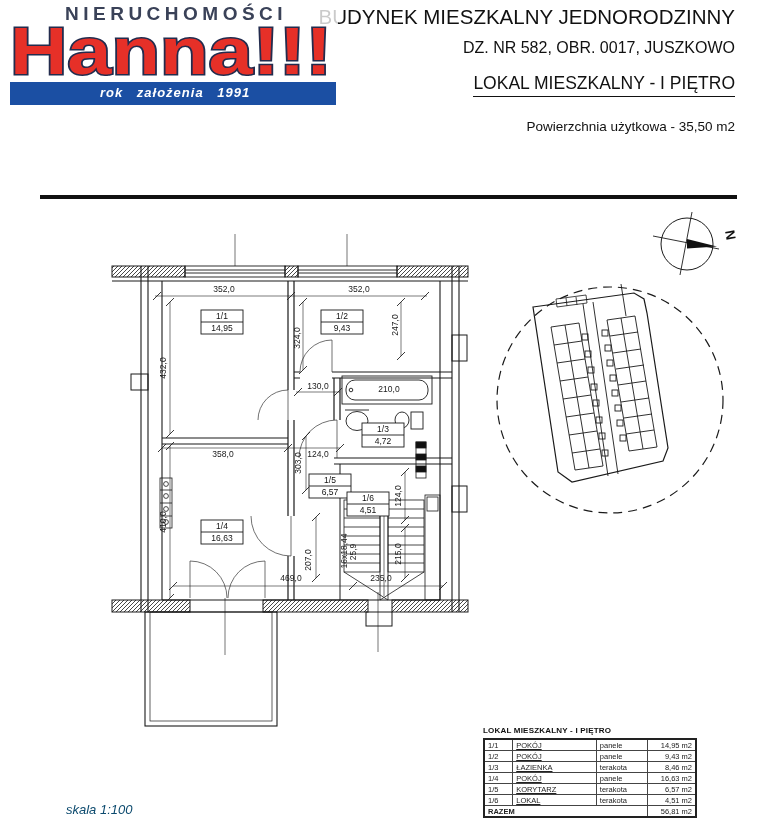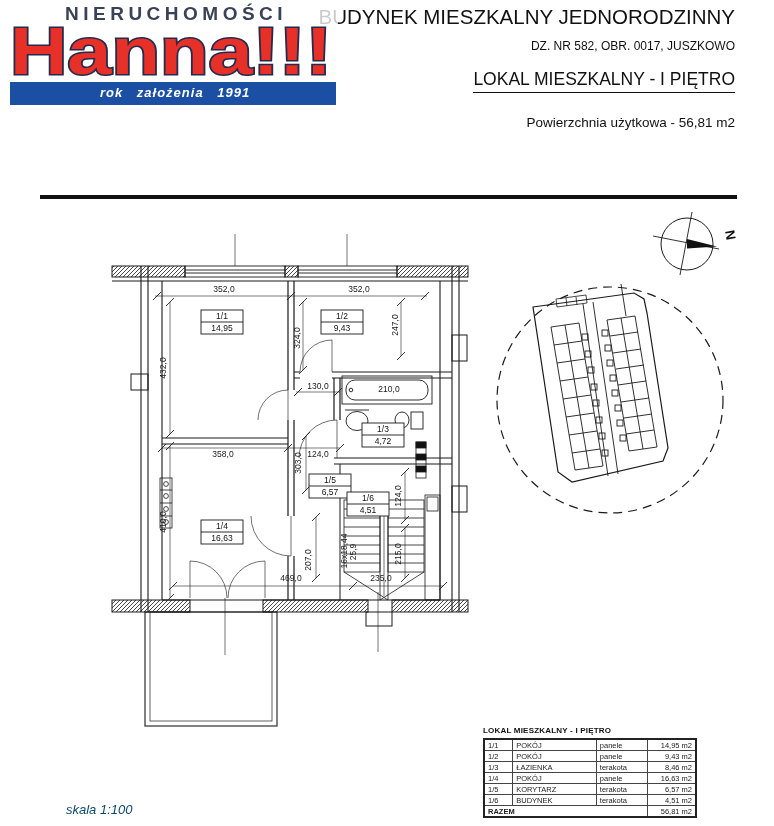--- a/index.html
+++ b/index.html
@@ -1,21 +1,21 @@
 <!DOCTYPE html>
 <html><head>
 <meta charset="utf-8">
 <style>
   html,body{margin:0;padding:0;background:#fff;}
   .page{position:relative;width:774px;height:826px;background:#ffffff;overflow:hidden;
         font-family:"Liberation Sans", sans-serif;color:#000;}
   
   .titleblock{position:absolute;top:4px;right:39px;text-align:right;z-index:1;}
   .t1,.t2{font-size:20.5px;line-height:26px;color:#111;white-space:nowrap;}
-  .t-parcel{font-size:12px;margin-top:9px;color:#111;}
+  .t-parcel{font-size:16px;margin-top:9px;color:#111;}
   .t-unit{display:inline-block;font-size:17.5px;margin-top:16px;padding-bottom:2px;
           border-bottom:1.6px solid #111;color:#111;}
   .t-area{font-size:13.5px;margin-top:22px;color:#111;}
   
   .logo{position:absolute;left:8px;top:0;width:330px;height:107px;
         background:rgba(255,255,255,0.78);z-index:2;}
   .logo-top{position:absolute;left:57px;top:3px;font-size:19px;font-weight:bold;
             letter-spacing:4.5px;color:#3a4258;}
   .logo-word{position:absolute;left:0;top:12px;width:330px;height:80px;}
   .logo-bar{position:absolute;left:2px;top:82px;width:326px;height:23px;background:#1b4fa3;}
@@ -27,39 +27,39 @@
   svg.drawing{position:absolute;left:0;top:0;width:774px;height:826px;z-index:0;}
   .dimtxt{font-size:8.5px;fill:#1a1a1a;}
   .roomtxt{font-size:8.5px;fill:#111;}
   
   .table-block{position:absolute;left:483px;top:726px;width:216px;z-index:1;}
   .tbl-title{font-size:8px;font-weight:bold;letter-spacing:.2px;margin-bottom:3px;color:#111;}
   table.areas{border-collapse:collapse;width:214px;border:2px solid #222;}
   table.areas td{border:1px solid #444;font-size:7.5px;height:10px;padding:0 3px;
                  color:#222;white-space:nowrap;}
   td.c-no{width:24px;}
-  td.c-name{width:86px;}
+  td.c-name{width:86px;text-decoration:underline;}
   td.c-fin{width:48px;}
   td.c-area{width:44px;text-align:right;}
   tr.total td{font-weight:bold;}
   tr.total td.sum{font-weight:normal;}
   tr.total td.lbl{}
   
   .scale{position:absolute;left:66px;top:802px;font-size:13px;color:#0c4a6e;z-index:1;font-style:italic;}
 </style>
 </head>
 <body>
 
 <div class="page">
 
   <div class="titleblock">
     <div class="t1">BUDYNEK MIESZKALNY JEDNORODZINNY</div>
     <div class="t-parcel">DZ. NR 582, OBR. 0017, JUSZKOWO</div>
     <div><span class="t-unit">LOKAL MIESZKALNY - I PIĘTRO</span></div>
-    <div class="t-area">Powierzchnia użytkowa -  56,81 m2</div>
+    <div class="t-area">Powierzchnia użytkowa -  35,50 m2</div>
   </div>
 
   <div class="logo">
     <div class="logo-top">NIERUCHOMOŚCI</div>
     <svg class="logo-word" viewBox="0 0 330 80">
       <text x="2" y="62" font-family="Liberation Sans, sans-serif" font-size="66" font-weight="bold" fill="#e63028" stroke="#232c4e" stroke-width="3" paint-order="stroke" textLength="322" lengthAdjust="spacingAndGlyphs">Hanna!!!</text>
     </svg>
     <div class="logo-bar">
       <span>rok założenia 1991</span>
     </div>
@@ -313,21 +313,21 @@
           <td class="c-area">16,63 m2</td>
         </tr>
         <tr>
           <td class="c-no">1/5</td>
           <td class="c-name">KORYTARZ</td>
           <td class="c-fin">terakota</td>
           <td class="c-area">6,57 m2</td>
         </tr>
         <tr>
           <td class="c-no">1/6</td>
-          <td class="c-name">BUDYNEK</td>
+          <td class="c-name">LOKAL</td>
           <td class="c-fin">terakota</td>
           <td class="c-area">4,51 m2</td>
         </tr>
         <tr class="total">
           <td class="lbl" colspan="3">RAZEM</td>
           <td class="c-area sum">56,81 m2</td>
         </tr>
       </tbody>
     </table>
   </div>

